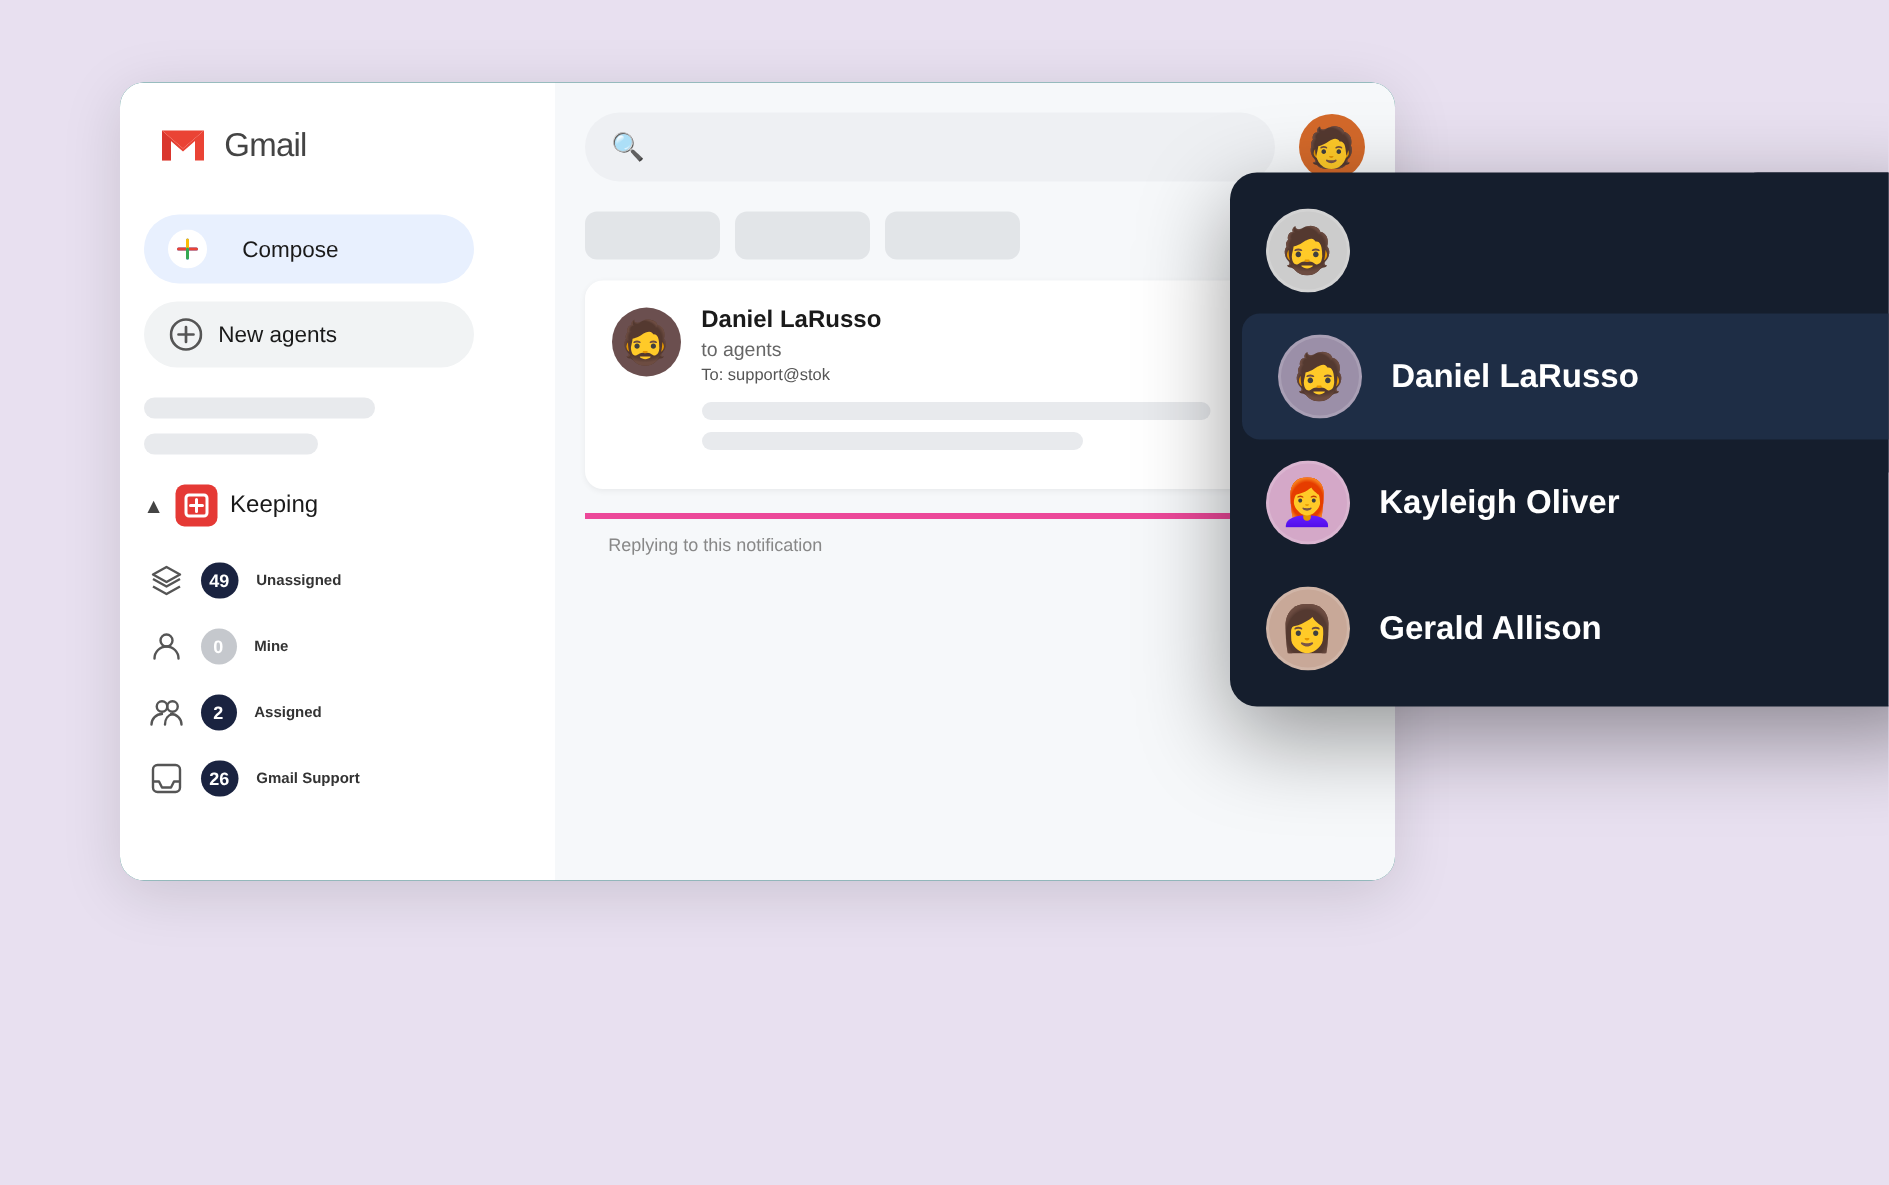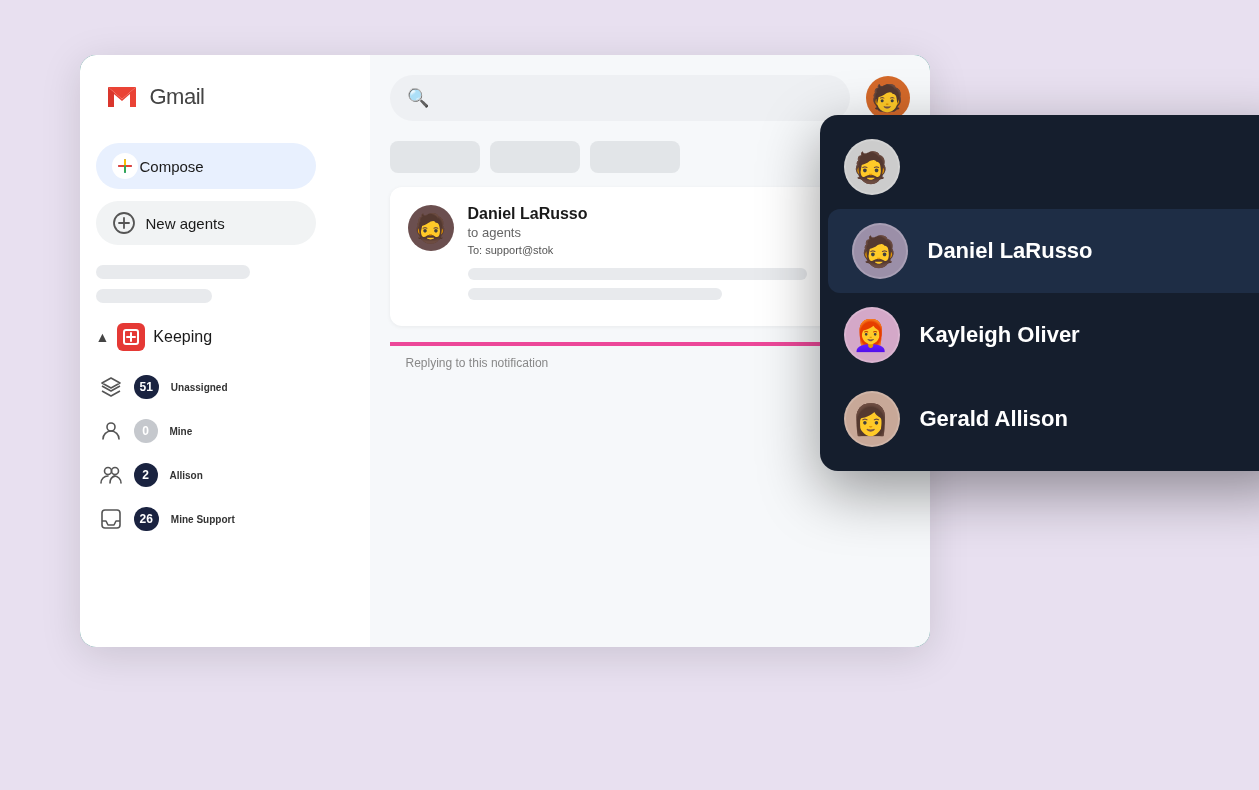--- a/index.html
+++ b/index.html
@@ -20,21 +20,21 @@
       width: 1100px;
       height: 680px;
     }
 
     
     .gmail-window {
       position: absolute;
       top: 0;
       left: 0;
       width: 850px;
-      height: 592px;
+      height: 532px;
       background: #0f766e;
       border-radius: 16px;
       box-shadow: 0 8px 40px rgba(0,0,0,0.13);
       overflow: hidden;
       display: flex;
     }
 
     
     .sidebar {
       width: 290px;
@@ -59,21 +59,21 @@
     .gmail-text {
       font-size: 22px;
       color: #444;
       font-weight: 400;
       letter-spacing: -0.5px;
     }
 
     .compose-btn {
       display: flex;
       align-items: center;
-      gap: 2px;
+      gap: 24px;
       background: #e8f0fe;
       border: none;
       border-radius: 24px;
       padding: 10px 22px 10px 16px;
       cursor: pointer;
       font-size: 15px;
       font-weight: 500;
       color: #1a1a1a;
       margin-bottom: 12px;
       width: 220px;
@@ -451,21 +451,21 @@
           </div>
           <span class="keeping-label">Keeping</span>
         </div>
 
         <div class="nav-item">
           <span class="nav-icon">
             <svg width="22" height="22" viewBox="0 0 22 22" fill="none">
               <path d="M2 15l9 5 9-5M2 10l9 5 9-5M11 2L2 7l9 5 9-5-9-5z" stroke="#555" stroke-width="1.6" stroke-linejoin="round" fill="none"></path>
             </svg>
           </span>
-          <span class="badge">51</span>
+          <span class="badge">49</span>
           <span class="nav-label">Unassigned</span>
         </div>
 
         <div class="nav-item">
           <span class="nav-icon">
             <svg width="22" height="22" viewBox="0 0 22 22" fill="none">
               <circle cx="11" cy="7" r="4" stroke="#555" stroke-width="1.6"></circle>
               <path d="M3 19c0-4.4 3.6-8 8-8s8 3.6 8 8" stroke="#555" stroke-width="1.6" stroke-linecap="round"></path>
             </svg>
           </span>
@@ -477,32 +477,32 @@
           <span class="nav-icon">
             <svg width="22" height="22" viewBox="0 0 22 22" fill="none">
               <circle cx="8" cy="7" r="3.5" stroke="#555" stroke-width="1.6"></circle>
               <circle cx="15" cy="7" r="3.5" stroke="#555" stroke-width="1.6"></circle>
               <path d="M1 19c0-3.9 3.1-7 7-7" stroke="#555" stroke-width="1.6" stroke-linecap="round"></path>
               <path d="M10 19c0-3.9 2.2-6.4 5-6.9" stroke="#555" stroke-width="1.6" stroke-linecap="round"></path>
               <path d="M21 19c0-3.9-3.1-7-7-7" stroke="#555" stroke-width="1.6" stroke-linecap="round"></path>
             </svg>
           </span>
           <span class="badge">2</span>
-          <span class="nav-label">Allison</span>
+          <span class="nav-label">Assigned</span>
         </div>
 
         <div class="nav-item">
           <span class="nav-icon">
             <svg width="22" height="22" viewBox="0 0 22 22" fill="none">
               <rect x="2" y="2" width="18" height="18" rx="3" stroke="#555" stroke-width="1.6"></rect>
               <path d="M2 13h4l2 4h6l2-4h4" stroke="#555" stroke-width="1.6" stroke-linejoin="round"></path>
             </svg>
           </span>
           <span class="badge">26</span>
-          <span class="nav-label">Mine Support</span>
+          <span class="nav-label">Gmail Support</span>
         </div>
 
       </div>
     </div>
 
     <div class="gmail-main">
 
       <div class="gmail-header">
         <div class="search-bar">
           <span class="search-icon">🔍</span>

